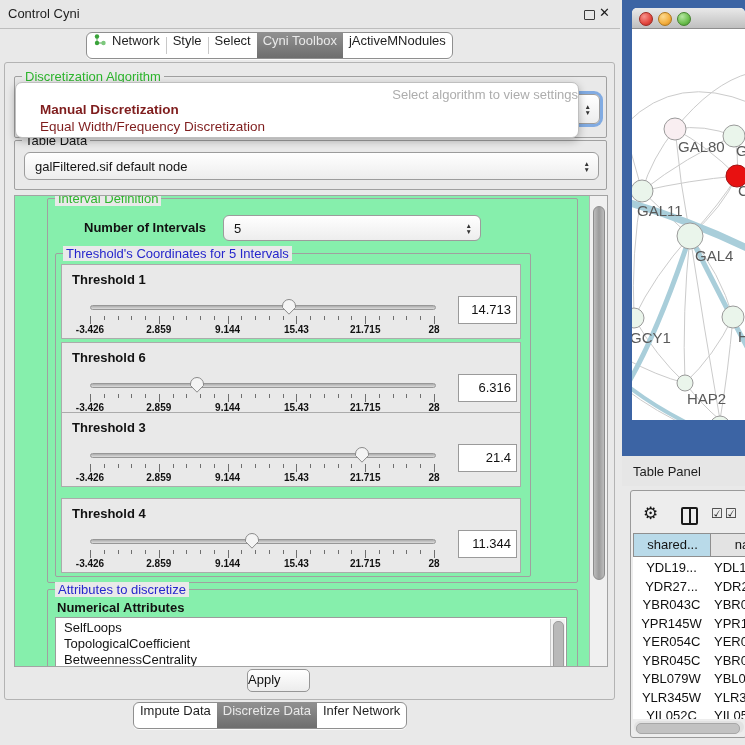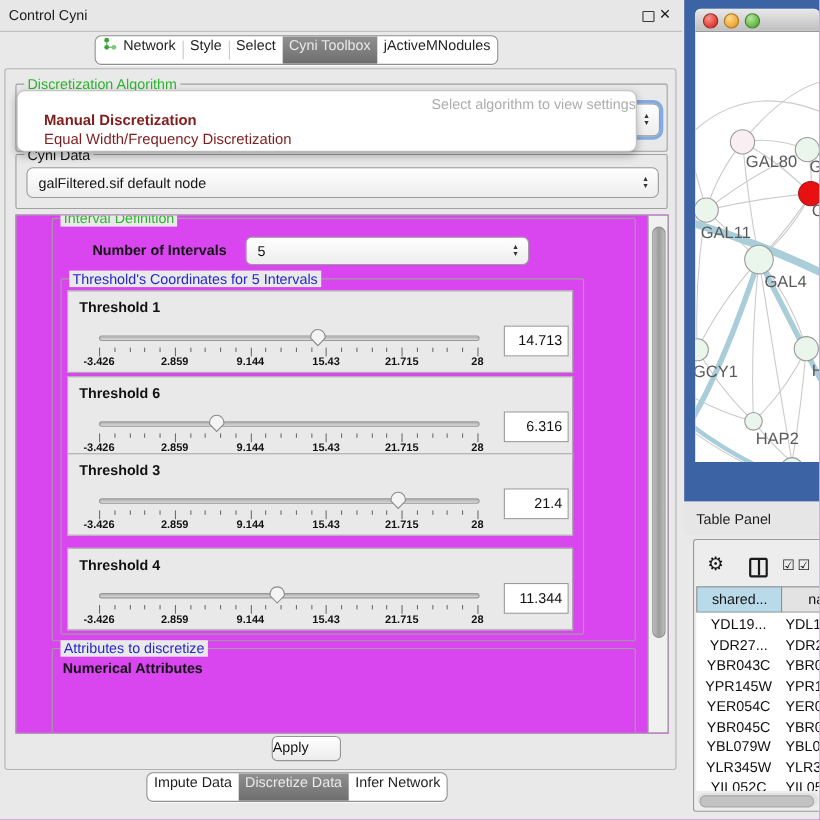--- a/index.html
+++ b/index.html
@@ -30,21 +30,21 @@
   .combo .cv{position:absolute;left:10px;top:50%;transform:translateY(-50%);white-space:nowrap;}
   .stepper{position:absolute;right:8px;top:50%;transform:translateY(-50%);display:flex;flex-direction:column;align-items:center;}
   .stepper span{font-size:6.5px;line-height:5.5px;color:#333;}
   .focusring{box-shadow:0 0 0 3px rgba(110,160,225,.85);}
 
   .popup{left:15px;top:82px;width:562px;height:54px;background:#FFFFFF;border:1px solid #BFBFBF;border-radius:7px;box-shadow:0 3px 8px rgba(0,0,0,.28);z-index:40;}
   .popup .hint{position:absolute;left:0;right:0;top:4px;text-align:right;font-size:13px;color:#ADADAD;}
   .popup .opt{position:absolute;left:24px;font-size:13.5px;color:#7f1d1d;white-space:nowrap;}
   .popup .opt.b{font-weight:700;}
 
-  .bigpanel{left:14px;top:195px;width:592px;height:470px;border:1px solid #A3A3A3;background:#d946ef;overflow:hidden;}
+  .bigpanel{left:14px;top:195px;width:592px;height:470px;border:1px solid #A3A3A3;background:#86efac;overflow:hidden;}
 
   .vscroll{position:absolute;right:0;top:0;width:17px;height:100%;background:#F0F0F0;border-left:1px solid #B5B5B5;}
   .vthumb{position:absolute;left:3px;width:10px;border-radius:6px;background:linear-gradient(to right,#BCBCBC,#9B9B9B,#BCBCBC);border:1px solid #8C8C8C;}
 
   .thr-box{position:absolute;left:46px;width:458px;height:73px;border:1px solid #ABABAB;background:#E9E9E9;}
   .thr-label{position:absolute;left:10px;top:7px;font-size:13px;font-weight:700;color:#111;}
   .sl-track{position:absolute;left:28px;top:40px;width:344px;height:3px;background:linear-gradient(#ACACAC,#DCDCDC);border:1px solid #979797;border-radius:3px;}
   .sl-thumb{position:absolute;top:33px;z-index:3;}
   .ticks{position:absolute;left:0;top:0;width:100%;height:100%;}
   .tick{position:absolute;top:51px;width:1px;background:#6F6F6F;}
@@ -136,21 +136,21 @@
       </span>
   </div>
 
   <div class="abs popup">
     <div class="hint">Select algorithm to view settings</div>
     <div class="opt b" style="top:19px;">Manual Discretization</div>
     <div class="opt" style="top:36px;">Equal Width/Frequency Discretization</div>
   </div>
 
   <div class="grp" style="left:14px;top:140px;width:591px;height:48px;">
-    <span class="gtitle t-black">Cyni Data</span>
+    <span class="gtitle t-black">Table Data</span>
   </div>
   <div class="combo" style="left:24px;top:152px;width:573px;height:26px;">
     <span class="cv">galFiltered.sif default node</span>
     <span class="stepper">
         <span>▲</span>
         <span>▼</span>
       </span>
   </div>
 
   <div class="abs bigpanel">
@@ -340,20 +340,30 @@
             <span class="tlabel" style="left: 351px;">28</span>
           </div>
     <div class="val">11.344</div>
   </div>
       </div>
 
     <div class="grp" style="left:32px;top:393px;width:529px;height:90px;">
       <span class="gtitle t-blue">Attributes to discretize</span>
     </div>
     <span class="abs lbl-bold" style="left:42px;top:404px;">Numerical Attributes</span>
+    <div class="list" style="left:40px;top:421px;width:510px;height:60px;padding-top:2px;">
+      <div id="attr-items">
+          <div class="list-item">SelfLoops</div>
+          <div class="list-item">TopologicalCoefficient</div>
+          <div class="list-item">BetweennessCentrality</div>
+        </div>
+      <div class="lscroll">
+          <div class="lthumb"></div>
+        </div>
+    </div>
 
     <div class="vscroll">
       <div class="vthumb" style="top:10px;height:372px;"></div>
     </div>
   </div>
 
   <div class="btn" style="left:247px;top:669px;width:61px;height:21px;line-height:20px;">Apply</div>
 
   <div class="seg" style="left:133px;top:702px;">
     <div class="seg-item">

